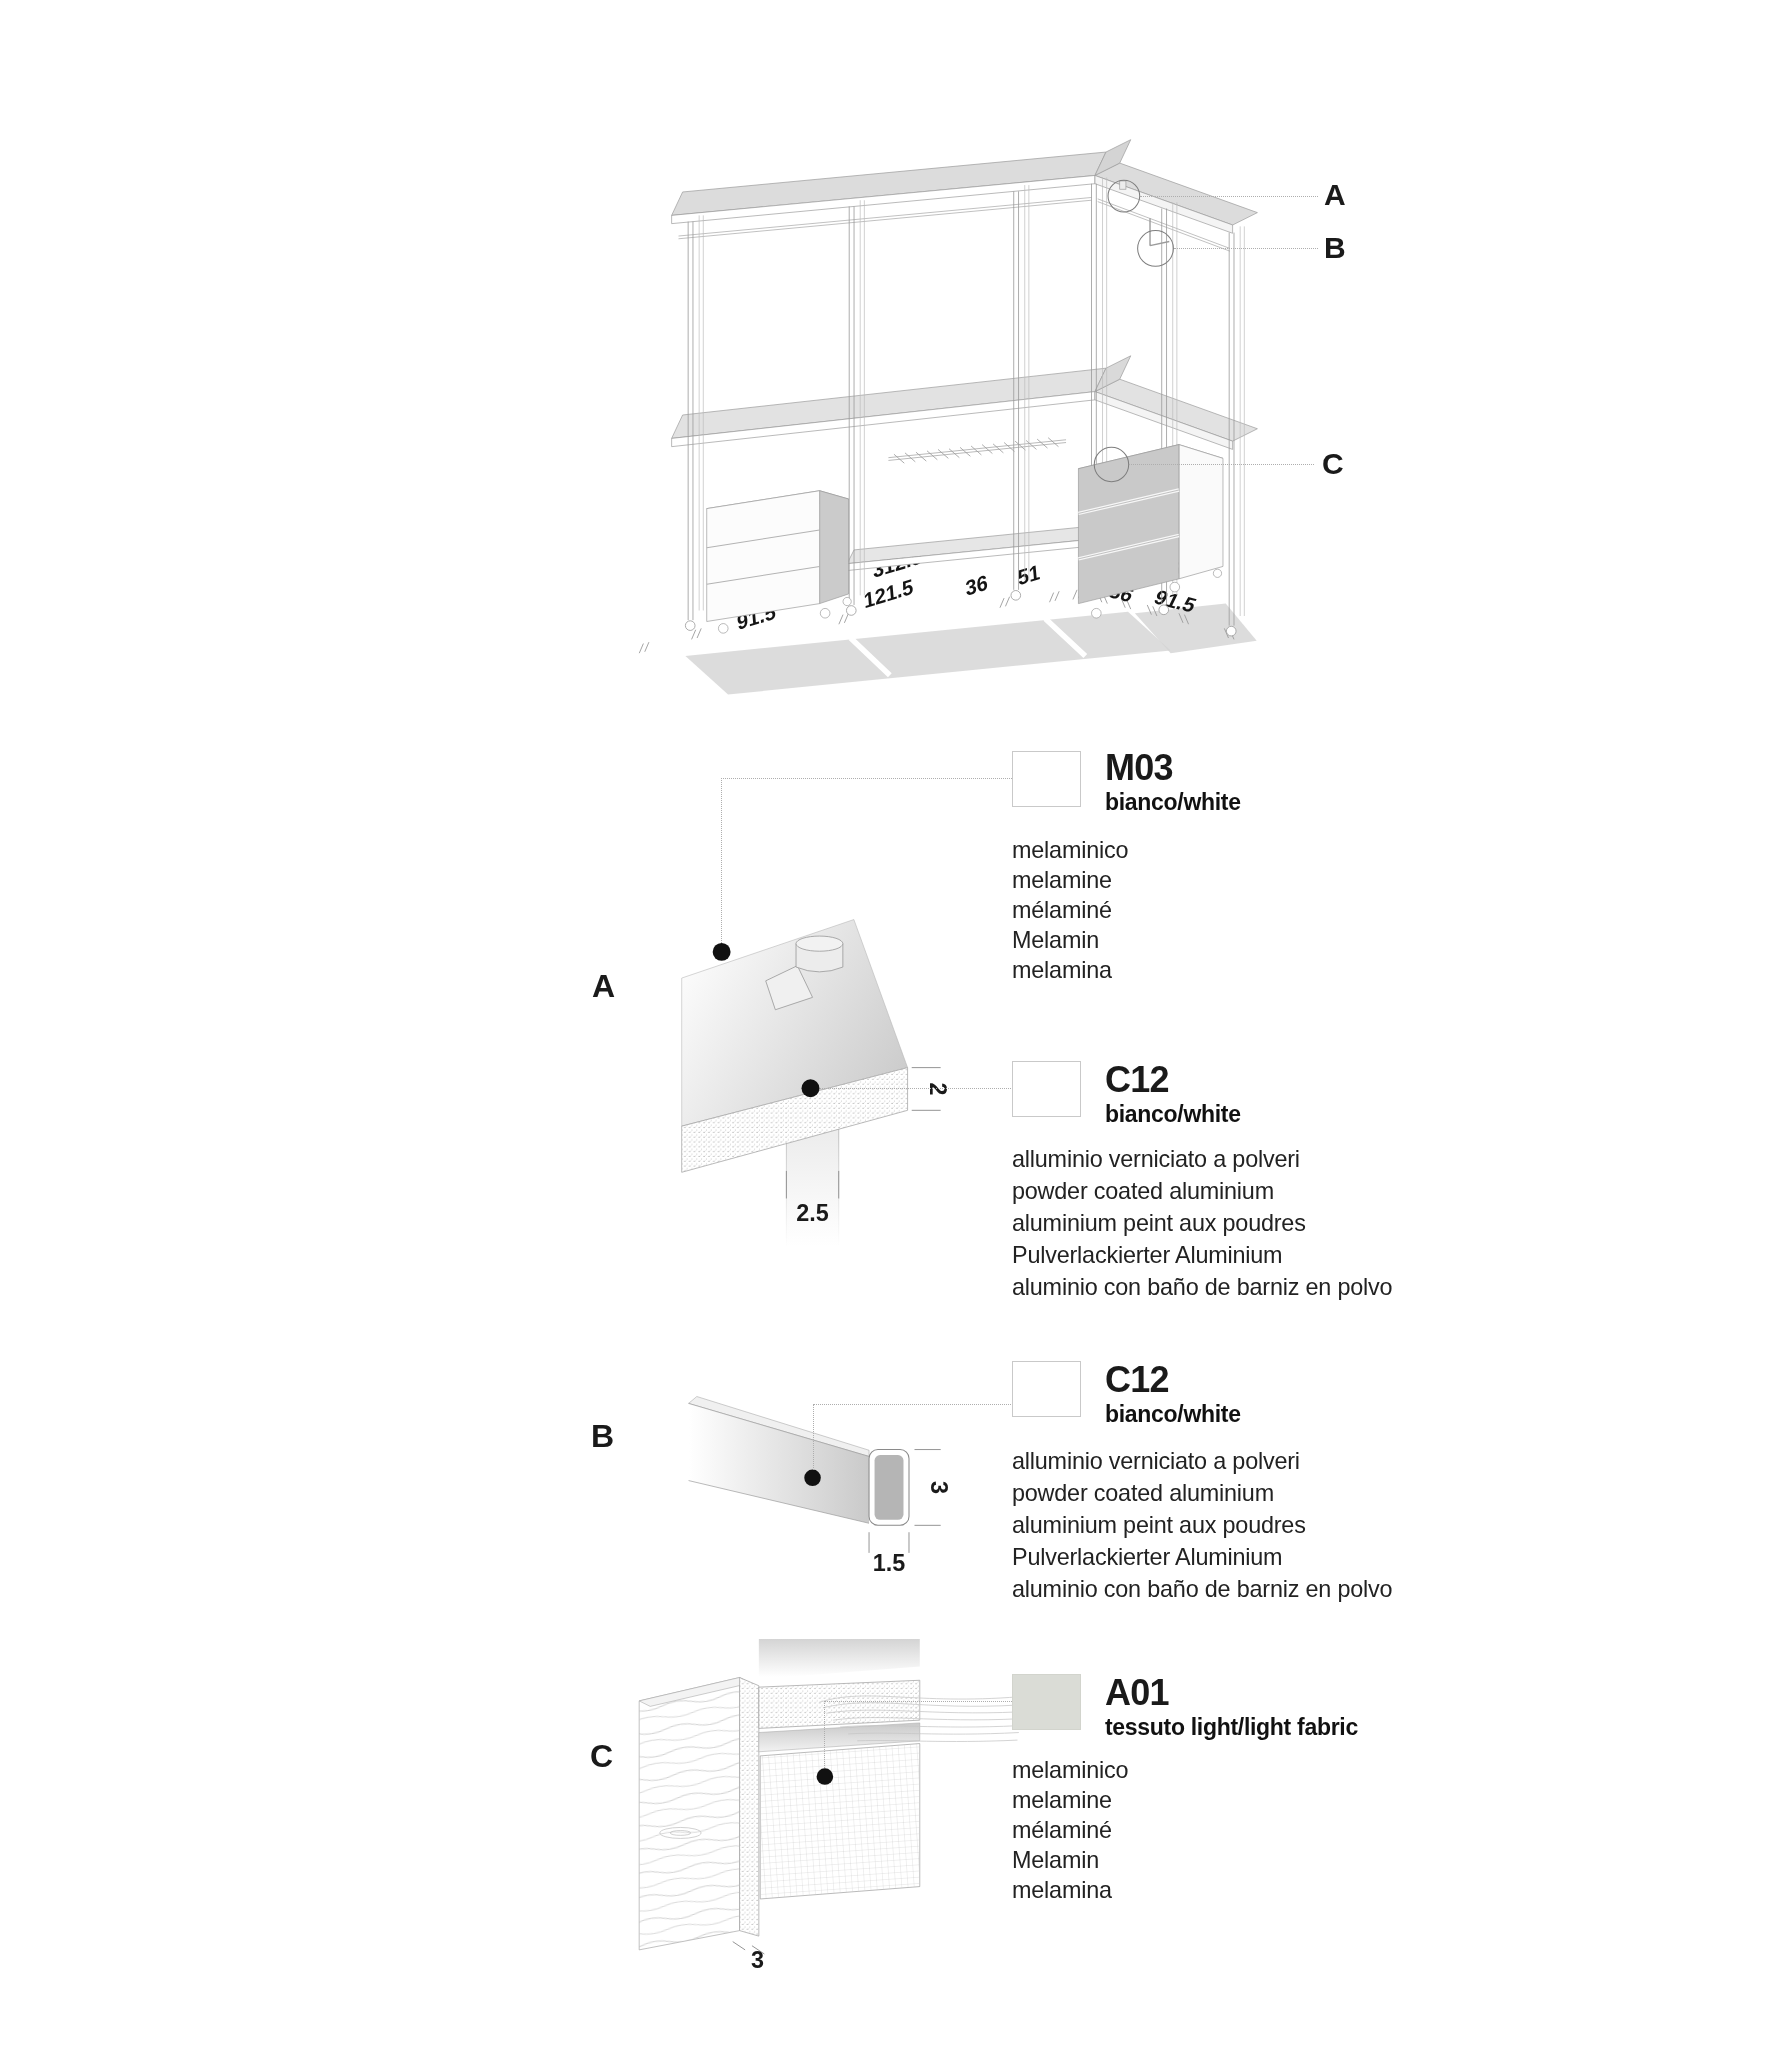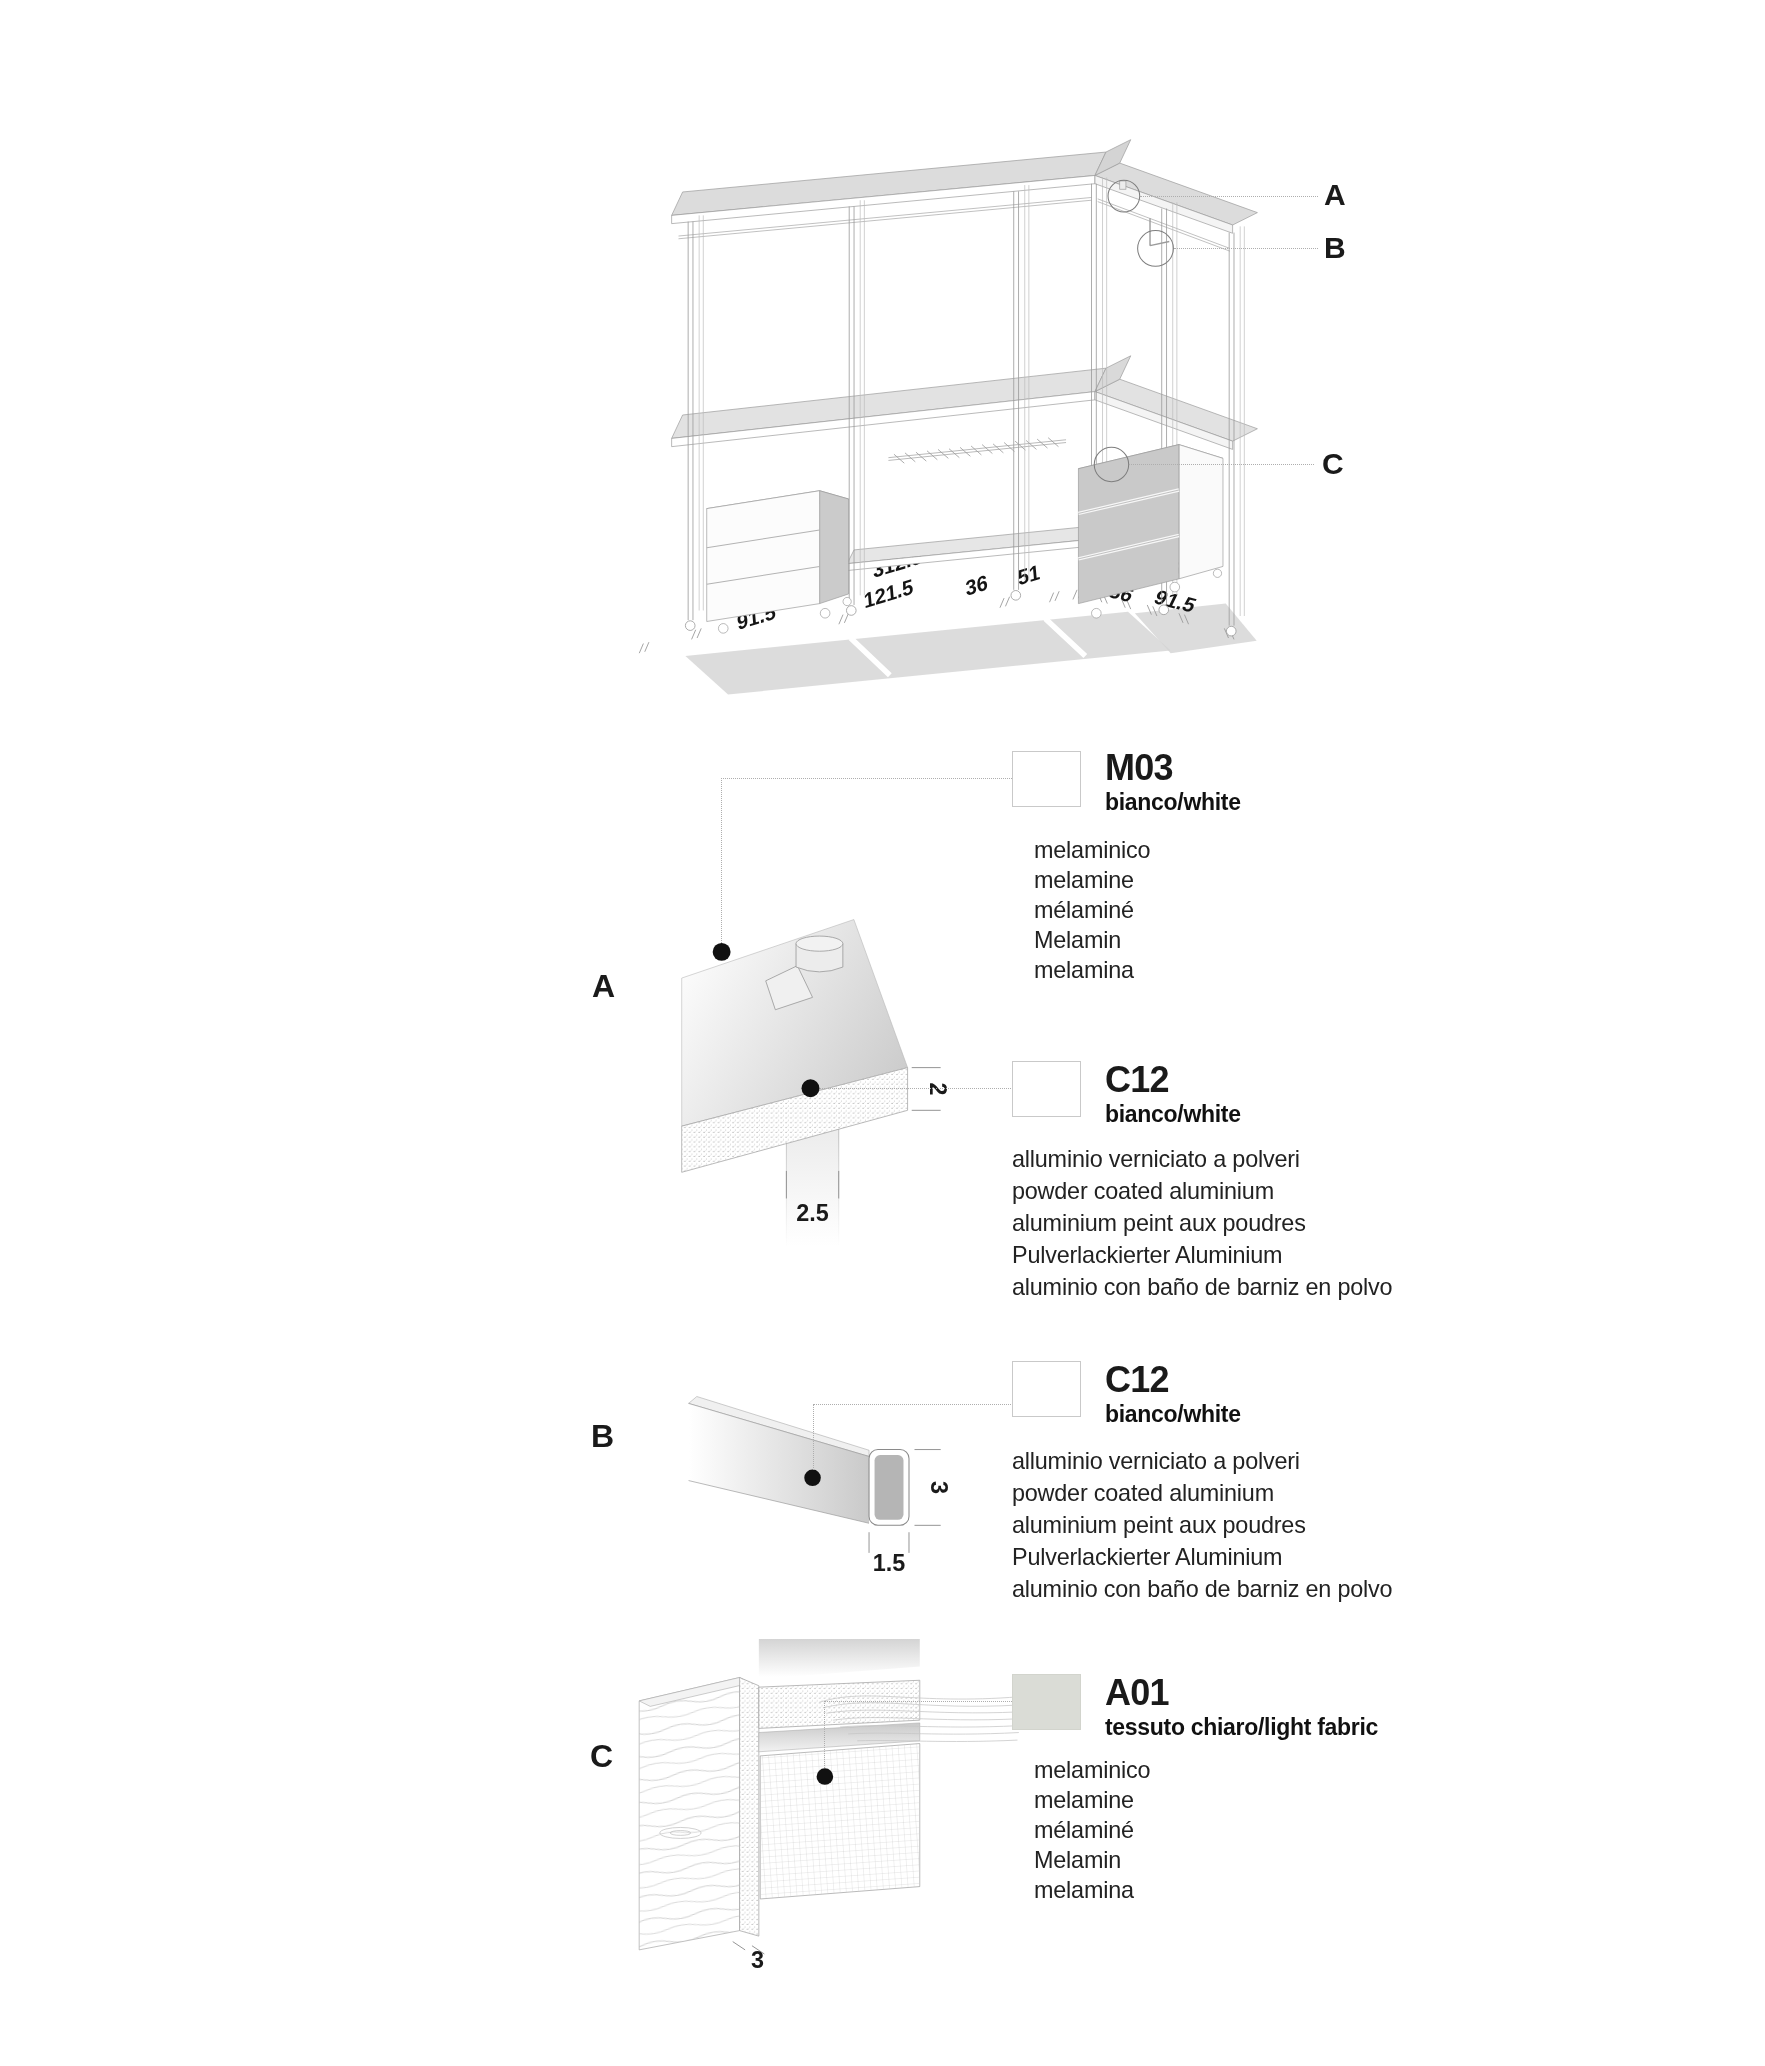--- a/index.html
+++ b/index.html
@@ -13,21 +13,21 @@
   .callout-letter{font-size:30px;font-weight:700;line-height:30px;letter-spacing:-0.7px;}
   .sec-letter{font-size:32px;font-weight:700;line-height:32px;letter-spacing:-0.7px;}
 
   
   .swatch{width:69px;height:56px;background:#ffffff;border:1.4px solid #c9c9c9;box-sizing:border-box;}
   .swatch.fabric{background:#dadcd6;border:0.7px solid #d2d4cd;}
   .sw-code{font-size:36px;font-weight:700;line-height:30px;letter-spacing:-0.7px;}
   .sw-name{font-size:23px;font-weight:700;line-height:26px;letter-spacing:-0.3px;color:#111;}
   .mat-list{font-size:23.4px;font-weight:400;letter-spacing:-0.2px;color:#222;}
   .mat-list .ln{white-space:nowrap;}
-  .lh44 .ln{line-height:30px;height:30px;margin-left:22px;}
+  .lh44 .ln{line-height:30px;height:30px;}
   .lh46 .ln{line-height:32px;height:32px;}
 
   
   .lead-h{height:0;border-top:1.4px dotted #aeaeae;}
   .lead-v{width:0;border-left:1.4px dotted #aeaeae;}
 
   .dimtxt{font-size:30px;font-weight:700;fill:#141414;}
   .detdim{font-size:34px;font-weight:600;fill:#1a1a1a;}
 </style>
 </head>
@@ -314,21 +314,21 @@
 
     <path d="M204,440 l18,12 M232,446 l18,12" stroke="#888" stroke-width="1.3"></path>
     <text class="detdim" text-anchor="middle" x="240" y="478">3</text>
   </svg>
 
   <div class="abs lead-v" style="left:824px;top:1701px;height:67px"></div>
   <div class="abs lead-h" style="left:824px;top:1701px;width:188px"></div>
 
   <div class="abs swatch fabric" style="left:1012px;top:1674px"></div>
   <div class="abs sw-code" style="left:1105px;top:1678px">A01</div>
-  <div class="abs sw-name" style="left:1105px;top:1714px">tessuto chiaro/light fabric</div>
+  <div class="abs sw-name" style="left:1105px;top:1714px">tessuto light/light fabric</div>
   <div class="abs mat-list lh44" style="left:1012px;top:1755px">
     <div class="ln">melaminico</div>
     <div class="ln">melamine</div>
     <div class="ln">mélaminé</div>
     <div class="ln">Melamin</div>
     <div class="ln">melamina</div>
   </div>
 
 </div>
 

